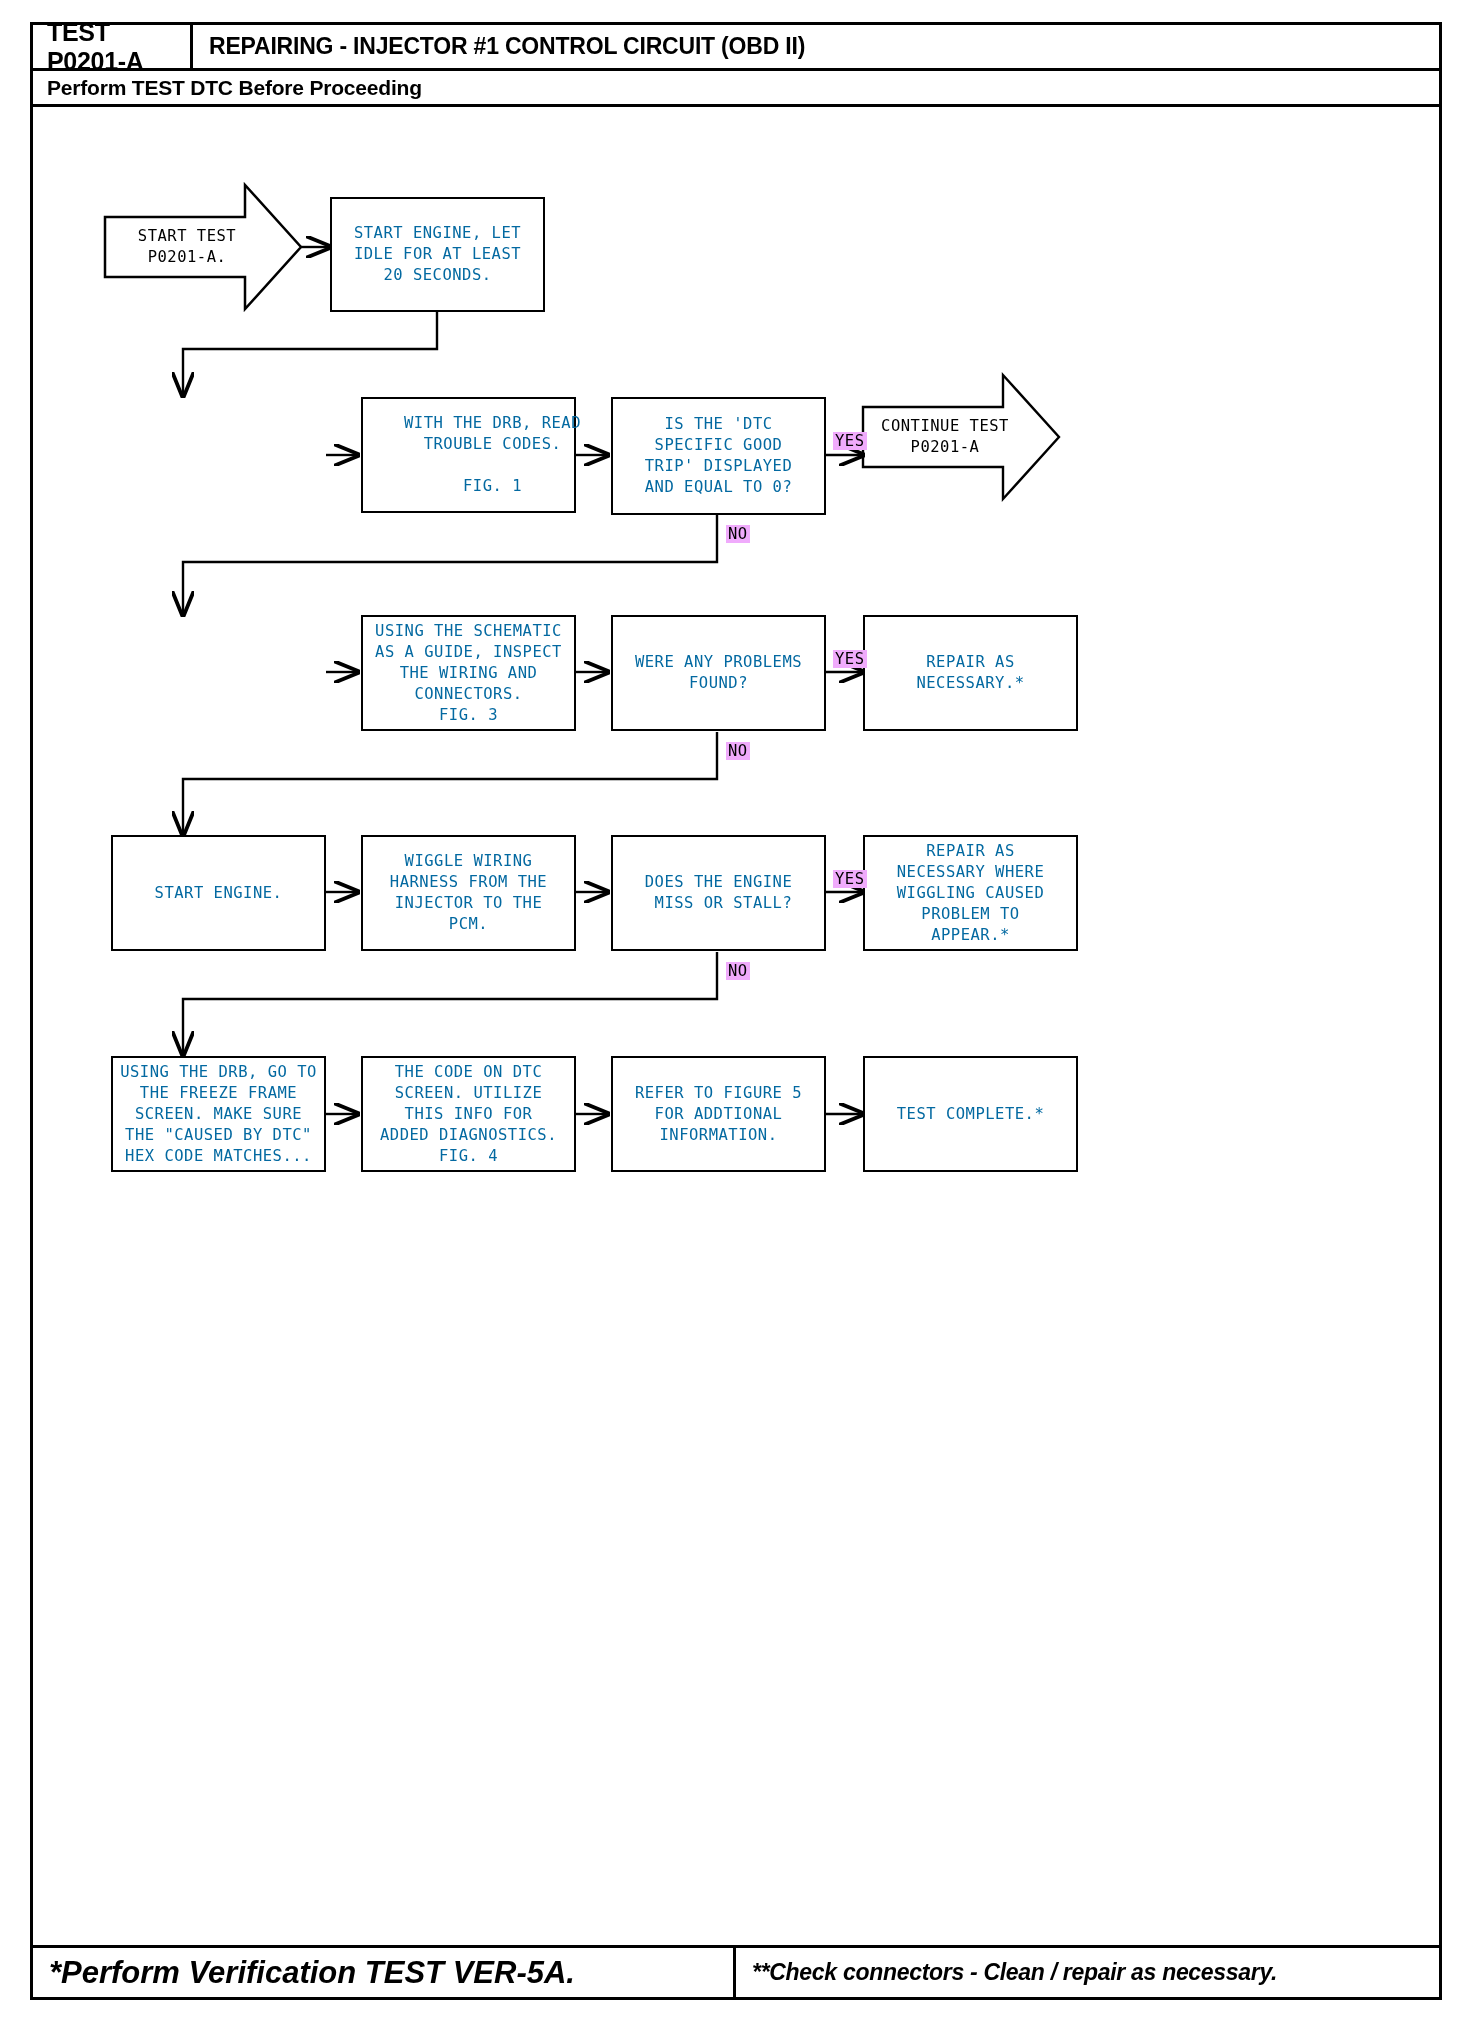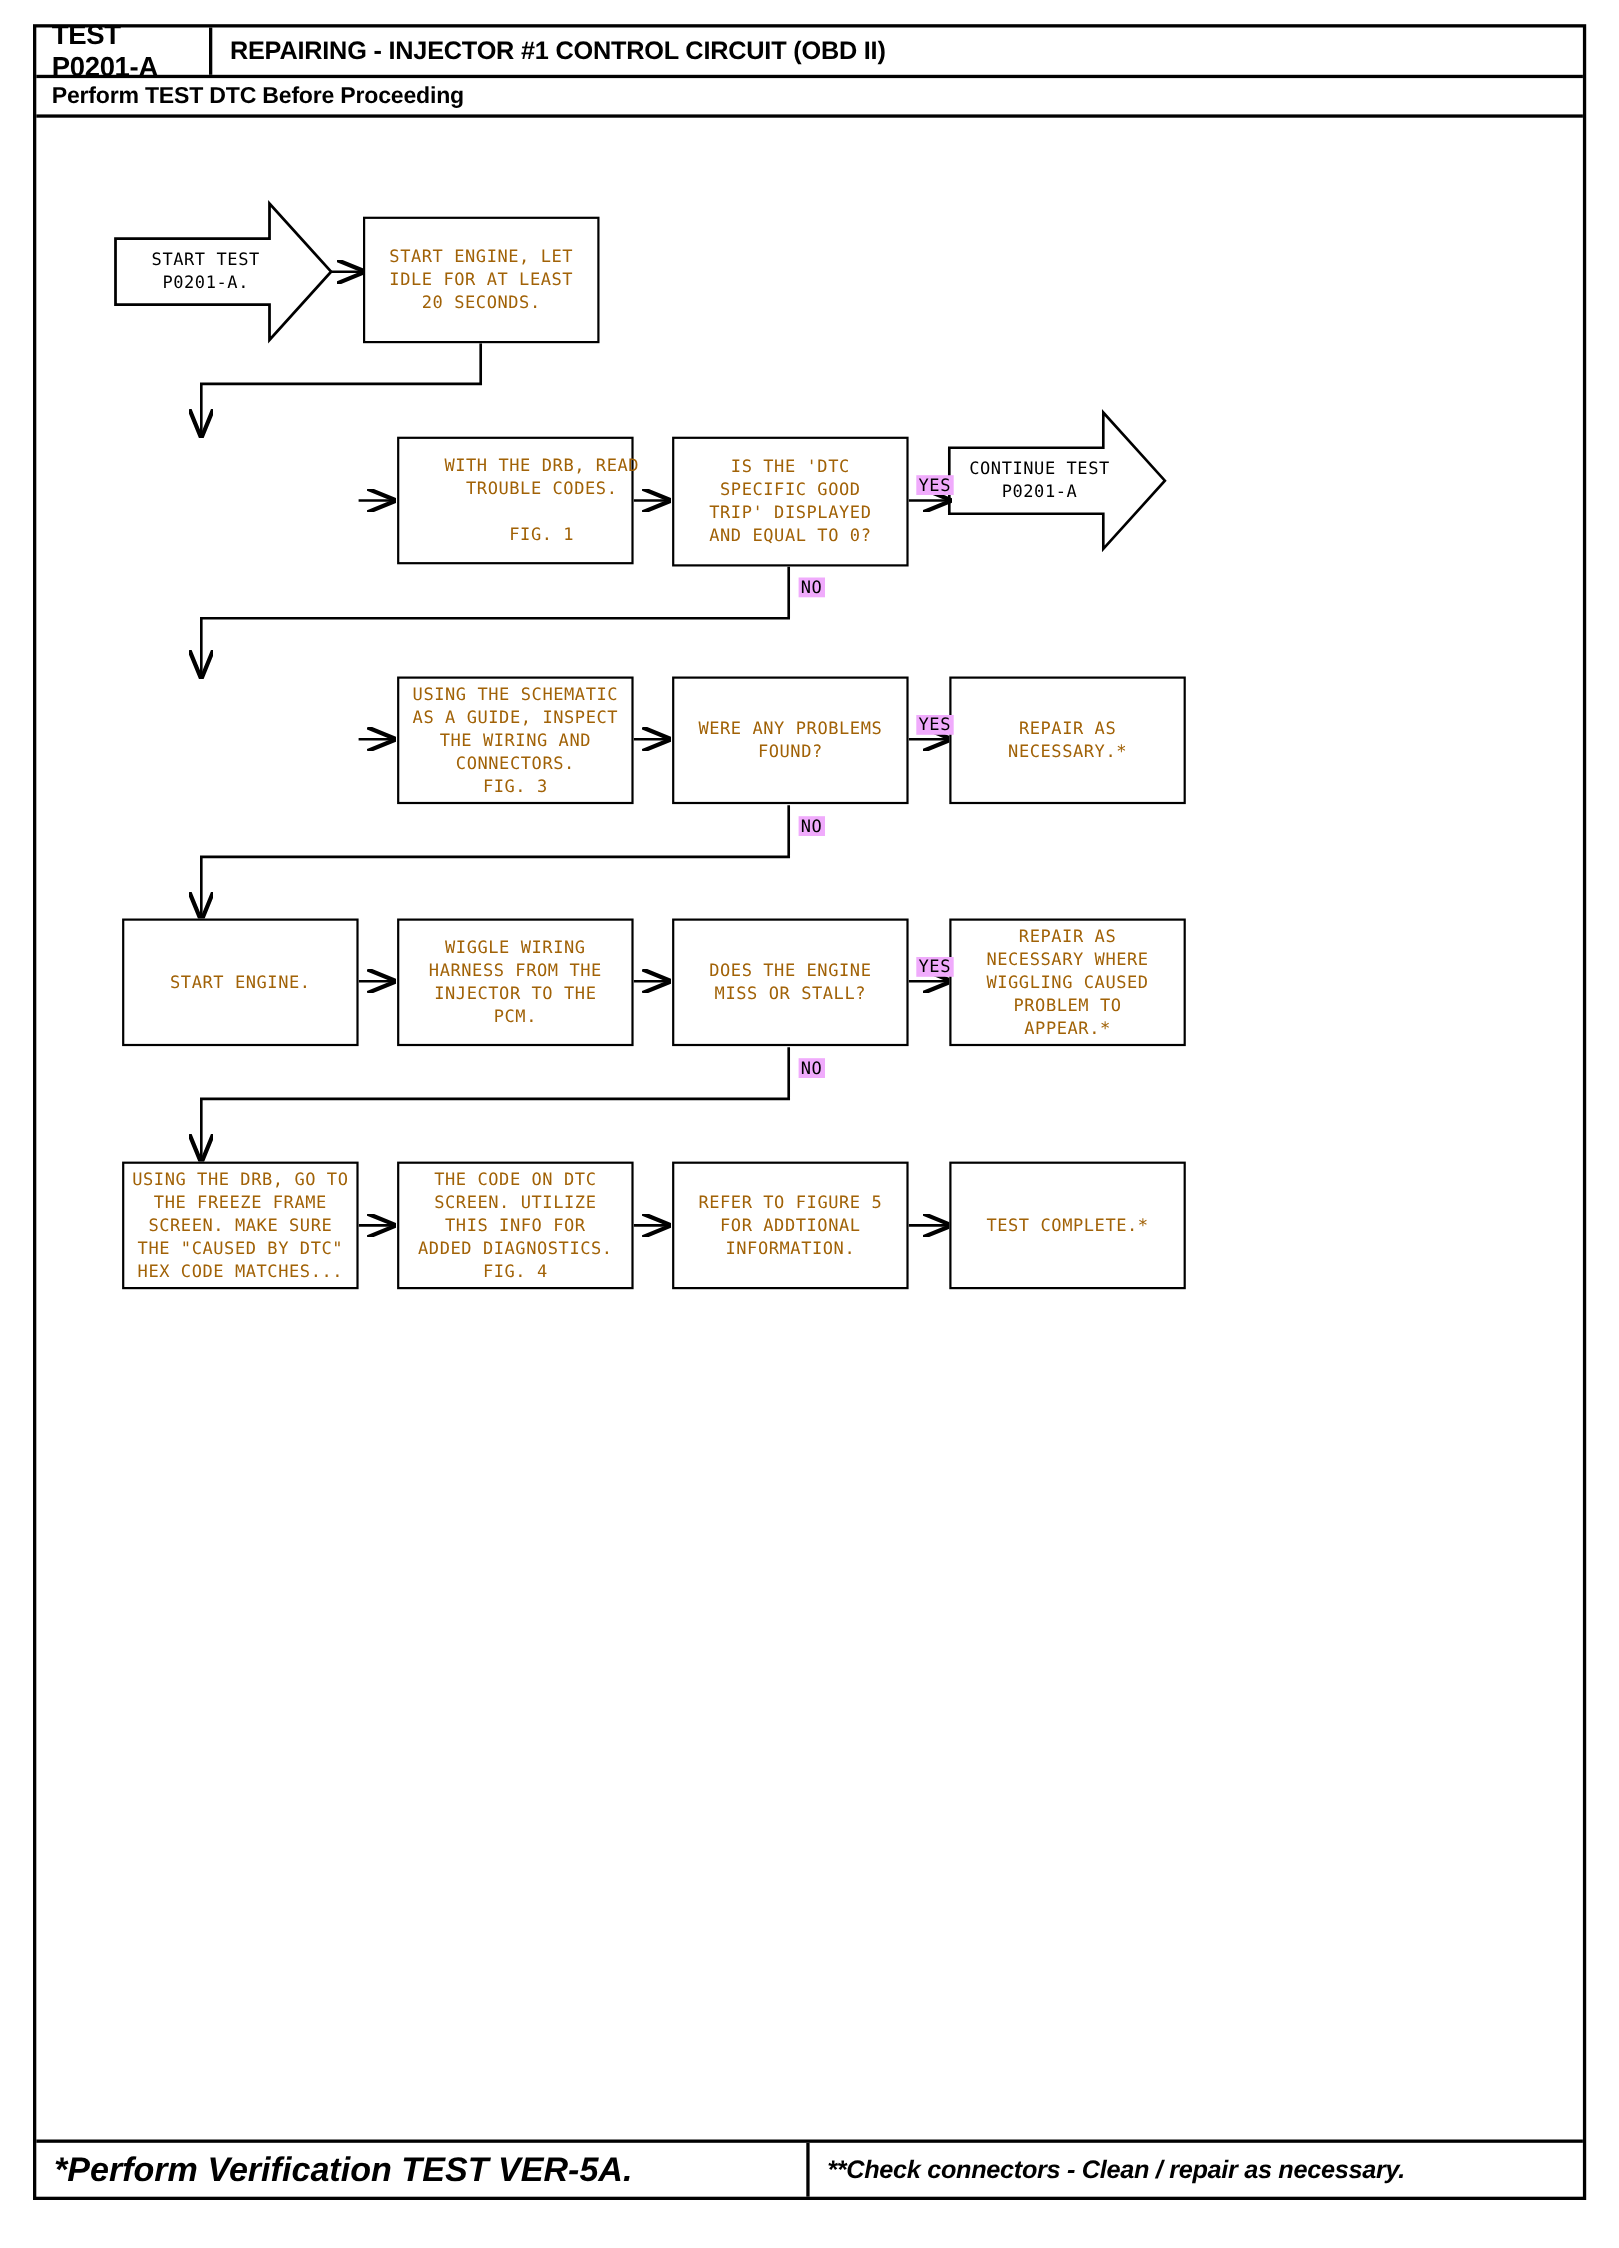--- a/index.html
+++ b/index.html
@@ -131,21 +131,21 @@
     background: #fff;
     display: flex;
     align-items: center;
     justify-content: center;
     text-align: center;
     font-family: "DejaVu Sans Mono", monospace;
     font-size: 15.5px;
     line-height: 21px;
     letter-spacing: 0.5px;
     white-space: pre;
-    color: #a16207;
+    color: #0369a1;
   }
   .arrowshape {
     position: absolute;
     background: transparent;
     border: none;
   }
   .arrowshape .lbl {
     position: absolute;
     left: 0; top: 0;
     width: 100%;
@@ -271,21 +271,21 @@
     <div class="edge-label" style="left:800px; top:543px;">YES</div>
     <div class="edge-label" style="left:693px; top:635px;">NO</div>
 
     <div class="node" style="left:78px; top:728px; width:215px; height:116px;">START ENGINE.</div>
 
     <div class="node" style="left:328px; top:728px; width:215px; height:116px;">WIGGLE WIRING
 HARNESS FROM THE
 INJECTOR TO THE
 PCM.</div>
 
-    <div class="node" style="left:578px; top:728px; width:215px; height:116px;">DOES THE ENGINE
+    <div class="node" style="left:578px; top:728px; width:215px; height:116px;text-align:right;">DOES THE ENGINE
 MISS OR STALL?</div>
 
     <div class="node" style="left:830px; top:728px; width:215px; height:116px;">REPAIR AS
 NECESSARY WHERE
 WIGGLING CAUSED
 PROBLEM TO
 APPEAR.*</div>
 
     <div class="edge-label" style="left:800px; top:763px;">YES</div>
     <div class="edge-label" style="left:693px; top:855px;">NO</div>

